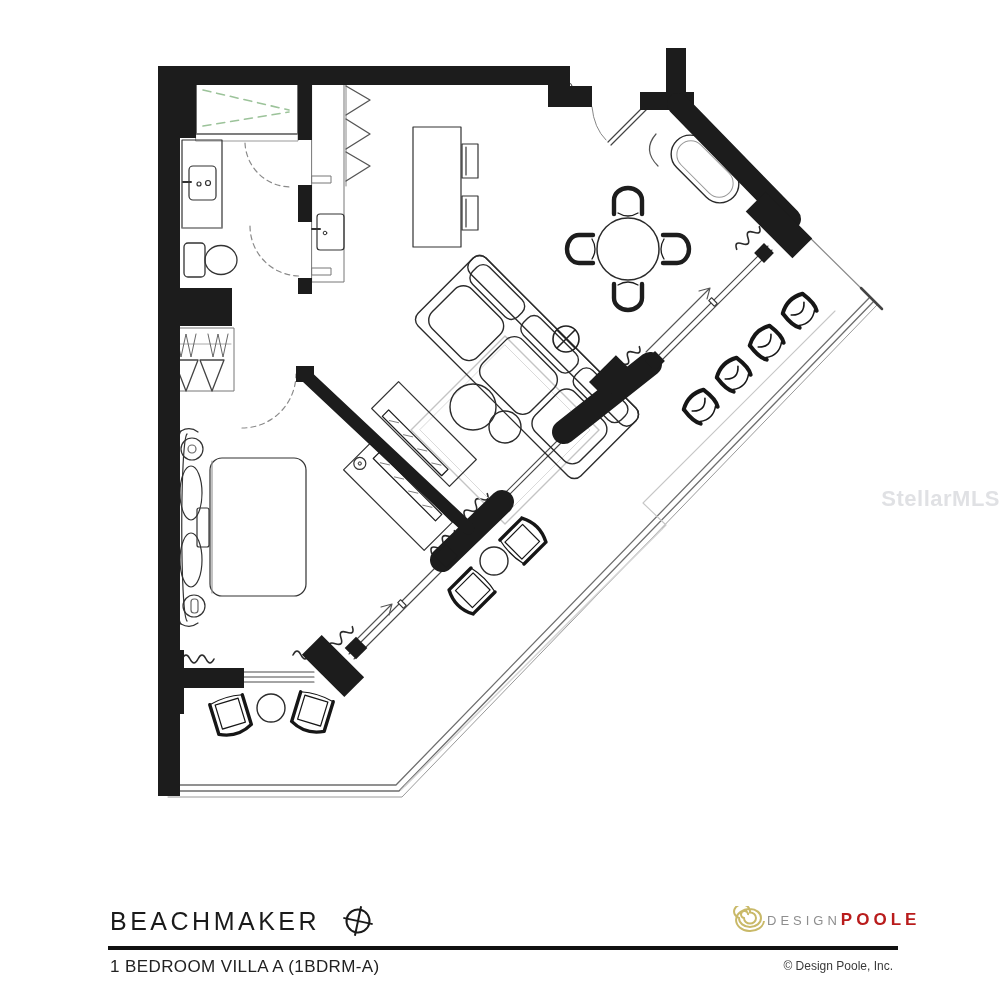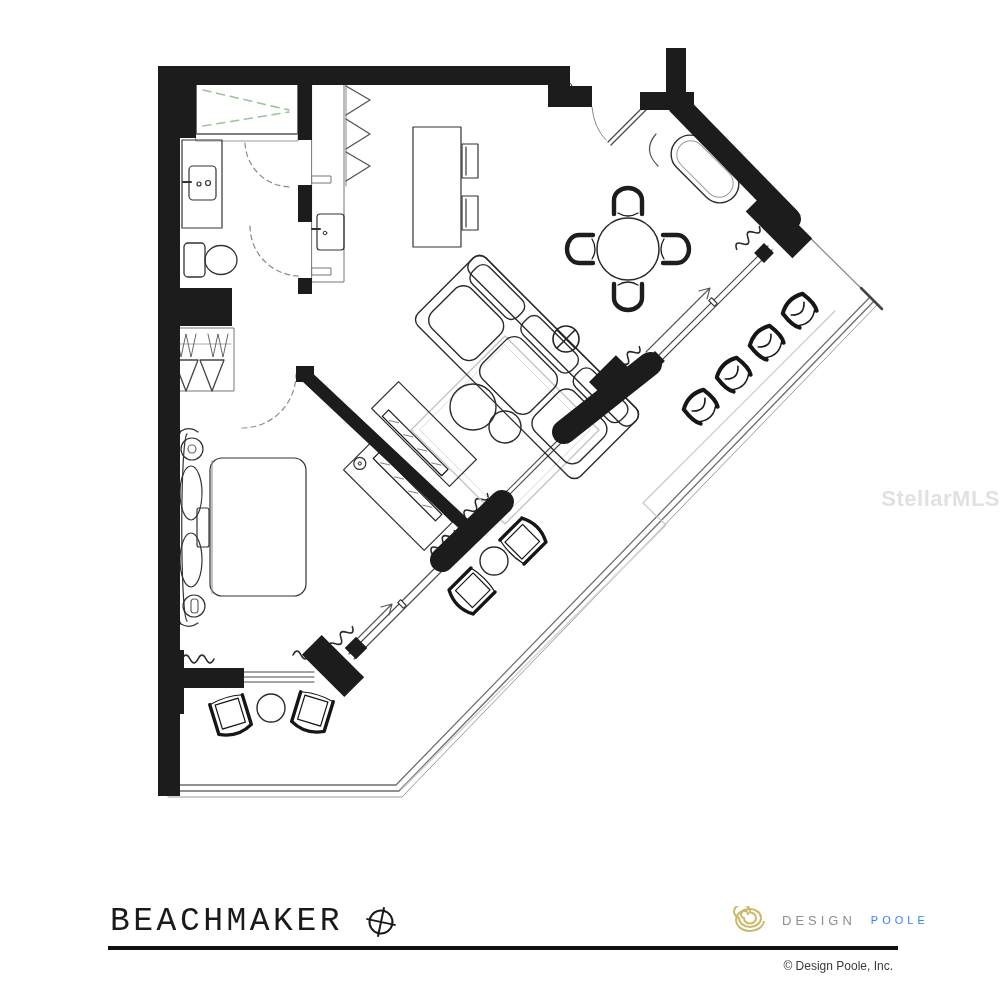--- a/index.html
+++ b/index.html
@@ -2,27 +2,27 @@
 <html><head>
 <meta charset="utf-8">
 <style>
   html,body{margin:0;padding:0;background:#ffffff;}
   body{width:1000px;height:1000px;overflow:hidden;font-family:"Liberation Sans",sans-serif;}
   .sheet{position:relative;width:1000px;height:1000px;background:#fff;}
   .plan-svg{position:absolute;left:0;top:0;width:1000px;height:1000px;}
   .unit-numbers{position:absolute;left:250px;top:843px;width:400px;text-align:center;
     font-size:24px;font-weight:bold;color:#111;letter-spacing:.5px;}
   .title-row{position:absolute;left:110px;top:903px;display:flex;align-items:center;gap:20px;}
-  .building-name{font-size:33px;font-weight:400;color:#1a1a1a;letter-spacing:3.5px;font-family:Liberation Mono, monospace;}
+  .building-name{font-size:25px;font-weight:400;color:#1a1a1a;letter-spacing:3.5px;}
   .compass{width:36px;height:36px;}
   .rule{position:absolute;left:108px;top:946px;width:790px;height:4px;background:#111;}
   .unit-type{position:absolute;left:110px;top:957px;font-size:17px;color:#222;letter-spacing:.4px;}
-  .brand{position:absolute;left:733px;top:906px;display:flex;align-items:center;gap:15px;}
+  .brand{position:absolute;left:733px;top:906px;display:flex;align-items:center;gap:0;}
   .brand .design{font-size:13px;letter-spacing:4px;color:#8e8e8e;}
-  .brand .poole{font-size:11px;letter-spacing:4px;font-weight:normal;color:#3b82f6;}
+  .brand .poole{font-size:17px;letter-spacing:4px;font-weight:bold;color:#b91c1c;}
   .copyright{position:absolute;right:107px;top:959px;font-size:12px;color:#3a3a3a;}
   .watermark{position:absolute;right:0px;top:486px;font-size:22px;font-weight:600;
     color:rgba(186,188,196,0.45);letter-spacing:.5px;}
 </style>
 </head>
 <body>
 
 <div class="sheet">
 
 <svg class="plan-svg" viewBox="0 0 1000 1000" fill="none" stroke-linecap="round" stroke-linejoin="round">
@@ -280,20 +280,21 @@
   <svg class="compass" viewBox="0 0 36 36" fill="none">
     <g transform="translate(18,18) rotate(12)" stroke="#1a1a1a" stroke-width="2">
       <circle cx="0" cy="0" r="11.5"></circle>
       <path d="M0,-15 L0,15 M-15,0 L15,0"></path>
     </g>
   </svg>
 </div>
 
 <div class="rule"></div>
 
+<div class="unit-type">1 BEDROOM VILLA A (1BDRM-A)</div>
 
 <div class="brand">
   <svg width="34" height="28" viewBox="0 0 34 28" fill="none">
     <path d="M31,15 A14,11 0 1 1 17,3 A11,9 0 1 1 6,12 A8,7 0 1 1 17,6.5 A6,5.5 0 1 1 11,12 A3.5,3.5 0 1 1 15,9" stroke="#c9b968" stroke-width="2"></path>
   </svg>
   <span class="design">DESIGN</span>
       <span class="poole">POOLE</span>
 </div>
 
 <div class="copyright">© Design Poole, Inc.</div>

